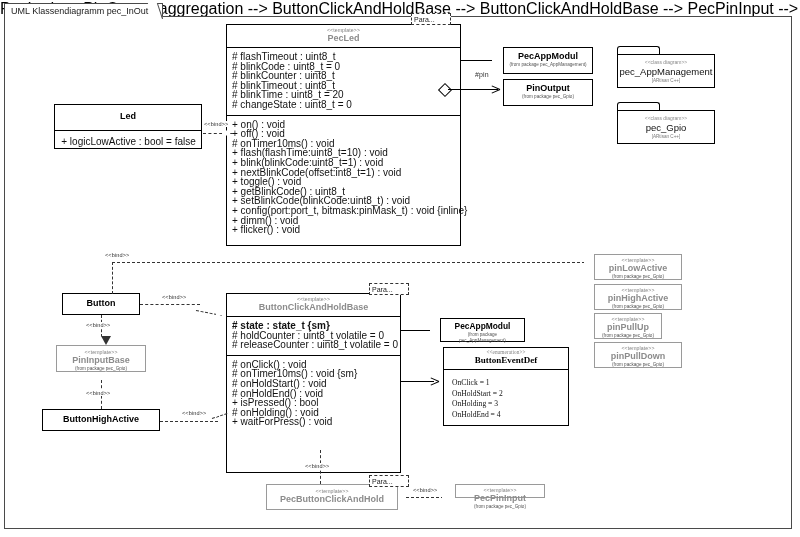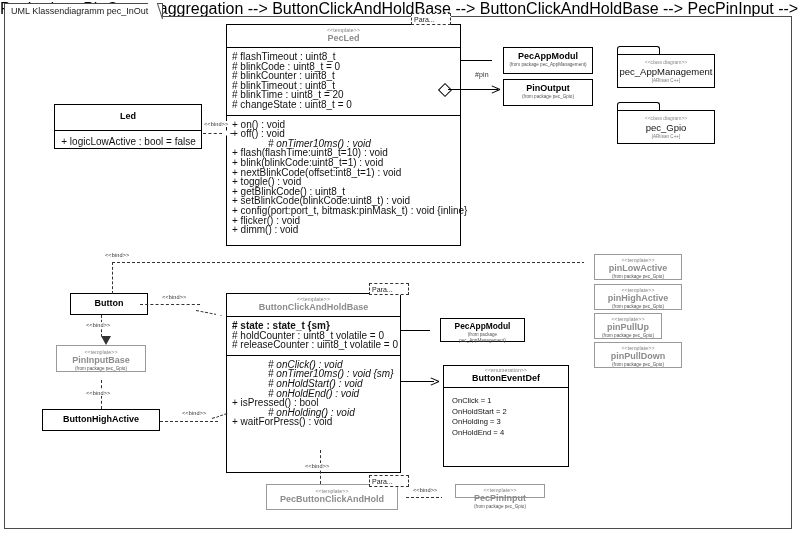--- a/index.html
+++ b/index.html
@@ -35,21 +35,21 @@
   .cls-hdr{
     text-align:center;padding:2px 3px 3px 3px;box-sizing:border-box;
   }
   .stereo{font-size:5.2px;color:#808080;line-height:6px;letter-spacing:.1px;}
   .cname{font-size:9px;font-weight:bold;color:#000;line-height:11px;}
   .cname.grey{color:#8c8c8c;}
   .fromp{font-size:4.6px;color:#555;line-height:6px;}
   .sep{border-top:1px solid #000;}
   .cmp{padding:4px 4px 5px 5px;font-size:10px;line-height:9.6px;color:#111;}
   .cmp div{white-space:nowrap;}
-  .ital{font-style:italic;margin-left:36px;}
+  .ital{}
   .bold{font-weight:bold;}
 
   
   .pkg{position:absolute;box-sizing:border-box;padding-left:34px;}
   .pkg-tab{
     position:absolute;left:0;top:0;height:9px;width:44%;
     border:1px solid #000;border-bottom:none;background:#fff;
     border-radius:3px 3px 0 0;box-sizing:border-box;
   }
   .pkg-body{
@@ -140,22 +140,22 @@
       <div>+ on() : void</div>
       <div>+ off() : void</div>
       <div class="ital"># onTimer10ms() : void</div>
       <div>+ flash(flashTime:uint8_t=10) : void</div>
       <div>+ blink(blinkCode:uint8_t=1) : void</div>
       <div>+ nextBlinkCode(offset:int8_t=1) : void</div>
       <div>+ toggle() : void</div>
       <div>+ getBlinkCode() : uint8_t</div>
       <div>+ setBlinkCode(blinkCode:uint8_t) : void</div>
       <div>+ config(port:port_t, bitmask:pinMask_t) : void {inline}</div>
+      <div>+ dimm() : void</div>
       <div>+ flicker() : void</div>
-      <div>+ dimm() : void</div>
     </div>
   </div>
   <div class="para" style="left:411px;top:13px;width:40px;">Para...</div>
 
   
   <div class="cls thick" style="left:54px;top:104px;width:148px;height:45px;">
     <div class="cls-hdr" style="padding-top:6px;">
       <div class="cname">Led</div>
     </div>
     <div class="sep" style="margin-top:5px;"></div>
@@ -232,21 +232,21 @@
       <div class="ital"># onHoldStart() : void</div>
       <div class="ital"># onHoldEnd() : void</div>
       <div>+ isPressed() : bool</div>
       <div class="ital"># onHolding() : void</div>
       <div>+ waitForPress() : void</div>
     </div>
   </div>
   <div class="para" style="left:369px;top:283px;width:40px;">Para...</div>
 
   
-  <div class="cls thick" style="left:62px;top:293px;width:78px;height:22px;margin-left:8px;">
+  <div class="cls thick" style="left:62px;top:293px;width:78px;height:22px;">
     <div class="cls-hdr" style="padding-top:4px;">
       <div class="cname">Button</div>
     </div>
   </div>
 
   
   <div class="cls tmpl" style="left:56px;top:345px;width:90px;height:27px;">
     <div class="cls-hdr" style="padding-top:3px;">
       <div class="stereo">&lt;&lt;template&gt;&gt;</div>
       <div class="cname grey">PinInputBase</div>
@@ -293,21 +293,21 @@
   <div class="cls thick" style="left:440px;top:318px;width:85px;height:24px;">
     <div class="cls-hdr" style="padding-top:2px;">
       <div class="cname" style="font-size:8.4px;">PecAppModul</div>
       <div class="fromp">(from package pec_AppManagement)</div>
     </div>
   </div>
   <div class="ln h" style="left:401px;top:330px;width:30px;"></div>
   <div class="tri-r" style="left:430px;top:325px;"></div>
 
   
-  <div class="cls thick" style="left:443px;top:365px;width:126px;height:102px;">
+  <div class="cls thick" style="left:443px;top:347px;width:126px;height:79px;font-family:Liberation Serif, serif;">
     <div class="cls-hdr" style="padding-top:1px;">
       <div class="stereo">&lt;&lt;enumeration&gt;&gt;</div>
       <div class="cname">ButtonEventDef</div>
     </div>
     <div class="sep"></div>
     <div class="cmp" style="padding-top:8px;padding-left:8px;font-size:7.6px;line-height:10.5px;">
       <div>OnClick = 1</div>
       <div>OnHoldStart = 2</div>
       <div>OnHolding = 3</div>
       <div>OnHoldEnd = 4</div>

